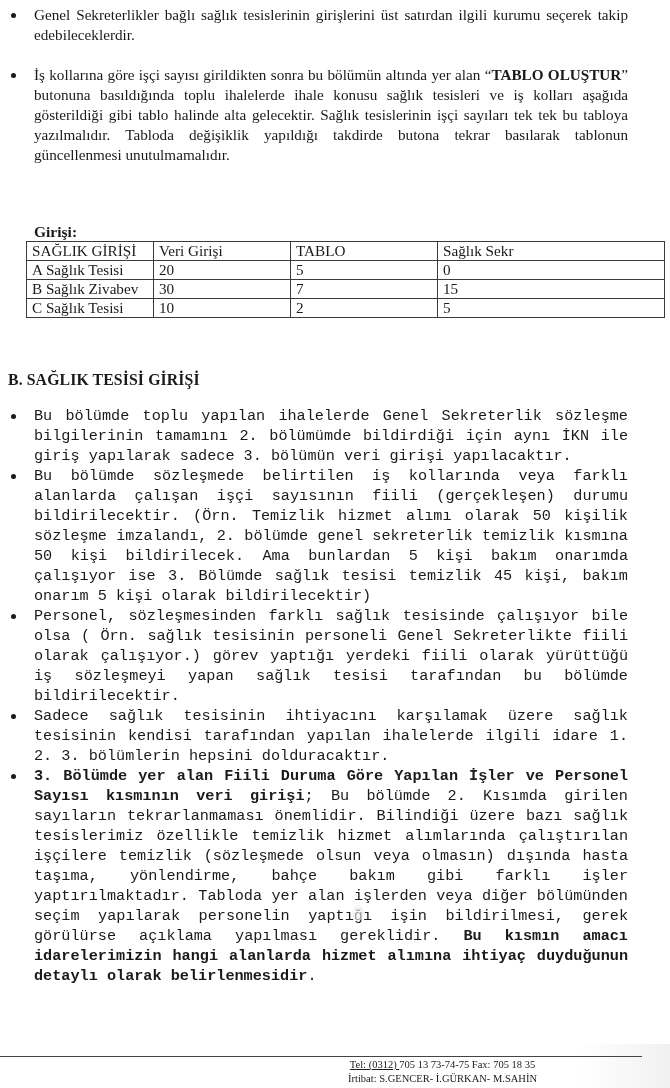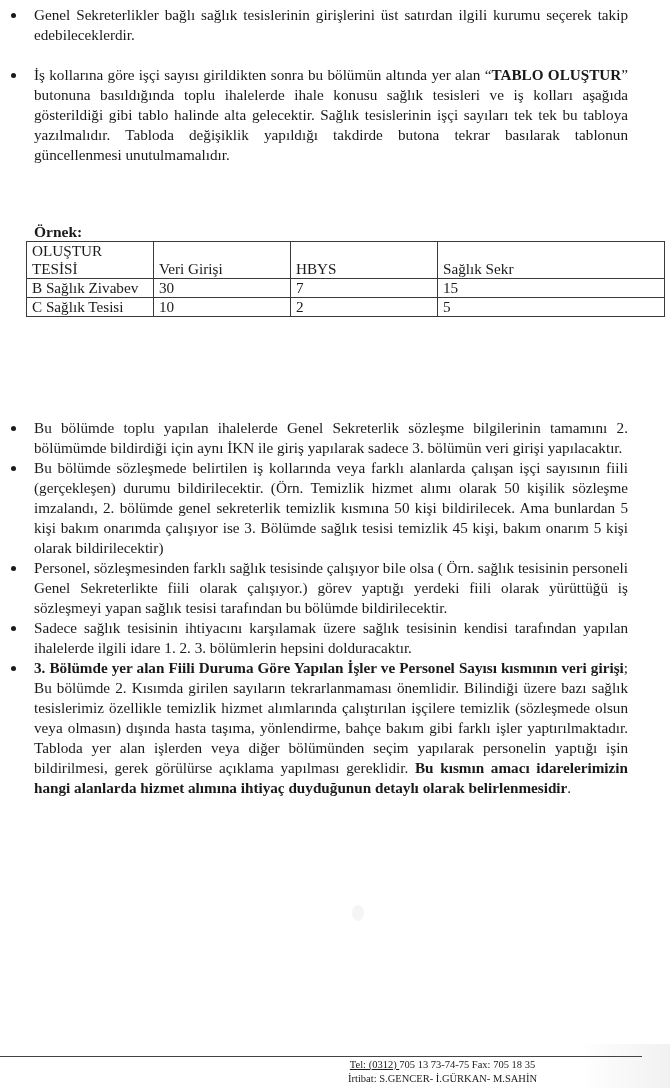--- a/index.html
+++ b/index.html
@@ -22,69 +22,76 @@
     position:absolute; left:26px; top:241px; width:639px;
     border-collapse:collapse; font-size:15.2px; line-height:18px;
   }
   table.example td {
     border:1px solid #3a3a3a; padding:0 5px; height:18px; vertical-align:bottom;
   }
   .col1 { width:127px; } .col2 { width:137px; } .col3 { width:147px; }
   .section-title {
     position:absolute; left:8px; top:370px; font-weight:bold; font-size:15.8px; letter-spacing:0.1px;
   }
-  #list2 { top:418px; }
+  #list2 { top:406px;font-family:Liberation Mono, monospace; }
   .footer-line { position:absolute; left:0; top:1056px; width:642px; height:1px; background:#444; }
   .footer-left { position:absolute; left:0; top:1058px; font-size:10.5px; line-height:14px; white-space:nowrap; }
   .footer-right { position:absolute; left:348px; top:1058px; font-size:10.5px; line-height:14px; white-space:nowrap;text-align:center; }
   .u { text-decoration:underline; }
   .smudge { position:absolute; left:352px; top:905px; width:12px; height:16px; border-radius:50%; background:#eeeeee; opacity:0.6; }
   .shade { position:absolute; right:0; top:1044px; width:90px; height:44px; background:linear-gradient(90deg, rgba(255,255,255,0), #f1f1f1); }
 </style>
 </head>
 <body>
 
 <div class="page">
 
   <ul class="bullet-list" id="list1">
       <li class="bullet-item"><span class="dot"></span><span>Genel Sekreterlikler bağlı sağlık tesislerinin girişlerini üst satırdan ilgili kurumu seçerek takip edebileceklerdir.</span></li>
       <li class="bullet-item"><span class="dot"></span><span>İş kollarına göre işçi sayısı girildikten sonra bu bölümün altında yer alan “</span><span class="b">TABLO OLUŞTUR</span><span>” butonuna basıldığında toplu ihalelerde ihale konusu sağlık tesisleri ve iş kolları aşağıda gösterildiği gibi tablo halinde alta gelecektir. Sağlık tesislerinin işçi sayıları tek tek bu tabloya yazılmalıdır. Tabloda değişiklik yapıldığı takdirde butona tekrar basılarak tablonun güncellenmesi unutulmamalıdır.</span></li>
     </ul>
 
-  <div class="example-label">Örnek:</div>
+  <div class="example-label">Girişi:</div>
 
   <table class="example">
     <colgroup>
         <col class="col1">
         <col class="col2">
         <col class="col3">
         <col>
       </colgroup>
     <tbody id="example-body">
         <tr>
-          <td>OLUŞTUR TESİSİ</td>
+          <td>SAĞLIK GİRİŞİ</td>
           <td>Veri Girişi</td>
-          <td>HBYS</td>
+          <td>TABLO</td>
           <td>Sağlık Sekr</td>
+        </tr>
+        <tr>
+          <td>A Sağlık Tesisi</td>
+          <td>20</td>
+          <td>5</td>
+          <td>0</td>
         </tr>
         <tr>
           <td>B Sağlık Zivabev</td>
           <td>30</td>
           <td>7</td>
           <td>15</td>
         </tr>
         <tr>
           <td>C Sağlık Tesisi</td>
           <td>10</td>
           <td>2</td>
           <td>5</td>
         </tr>
       </tbody>
   </table>
 
+  <div class="section-title">B.  SAĞLIK TESİSİ GİRİŞİ</div>
 
   <ul class="bullet-list" id="list2">
       <li class="bullet-item"><span class="dot"></span><span>Bu bölümde toplu yapılan ihalelerde Genel Sekreterlik sözleşme bilgilerinin tamamını 2. bölümümde bildirdiği için aynı İKN ile giriş yapılarak sadece 3. bölümün veri girişi yapılacaktır.</span></li>
       <li class="bullet-item"><span class="dot"></span><span>Bu bölümde sözleşmede belirtilen iş kollarında veya farklı alanlarda çalışan işçi sayısının fiili (gerçekleşen) durumu bildirilecektir. (Örn. Temizlik hizmet alımı olarak 50 kişilik sözleşme imzalandı, 2. bölümde genel sekreterlik temizlik kısmına 50 kişi bildirilecek. Ama bunlardan 5 kişi bakım onarımda çalışıyor ise 3. Bölümde sağlık tesisi temizlik 45 kişi, bakım onarım 5 kişi olarak bildirilecektir)</span></li>
       <li class="bullet-item"><span class="dot"></span><span>Personel, sözleşmesinden farklı sağlık tesisinde çalışıyor bile olsa ( Örn. sağlık tesisinin personeli Genel Sekreterlikte fiili olarak çalışıyor.) görev yaptığı yerdeki fiili olarak yürüttüğü iş sözleşmeyi yapan sağlık tesisi tarafından bu bölümde bildirilecektir.</span></li>
       <li class="bullet-item"><span class="dot"></span><span>Sadece sağlık tesisinin ihtiyacını karşılamak üzere sağlık tesisinin kendisi tarafından yapılan ihalelerde ilgili idare 1. 2. 3. bölümlerin hepsini dolduracaktır.</span></li>
       <li class="bullet-item"><span class="dot"></span><span class="b">3. Bölümde yer alan Fiili Duruma Göre Yapılan İşler ve Personel Sayısı kısmının veri girişi</span><span>; Bu bölümde 2. Kısımda girilen sayıların tekrarlanmaması önemlidir. Bilindiği üzere bazı sağlık tesislerimiz özellikle temizlik hizmet alımlarında çalıştırılan işçilere temizlik (sözleşmede olsun veya olmasın) dışında hasta taşıma, yönlendirme, bahçe bakım gibi farklı işler yaptırılmaktadır. Tabloda yer alan işlerden veya diğer bölümünden seçim yapılarak personelin yaptığı işin bildirilmesi, gerek görülürse açıklama yapılması gereklidir. </span><span class="b">Bu kısmın amacı idarelerimizin hangi alanlarda hizmet alımına ihtiyaç duyduğunun detaylı olarak belirlenmesidir</span><span>.</span></li>
     </ul>
 
   <div class="smudge"></div>

